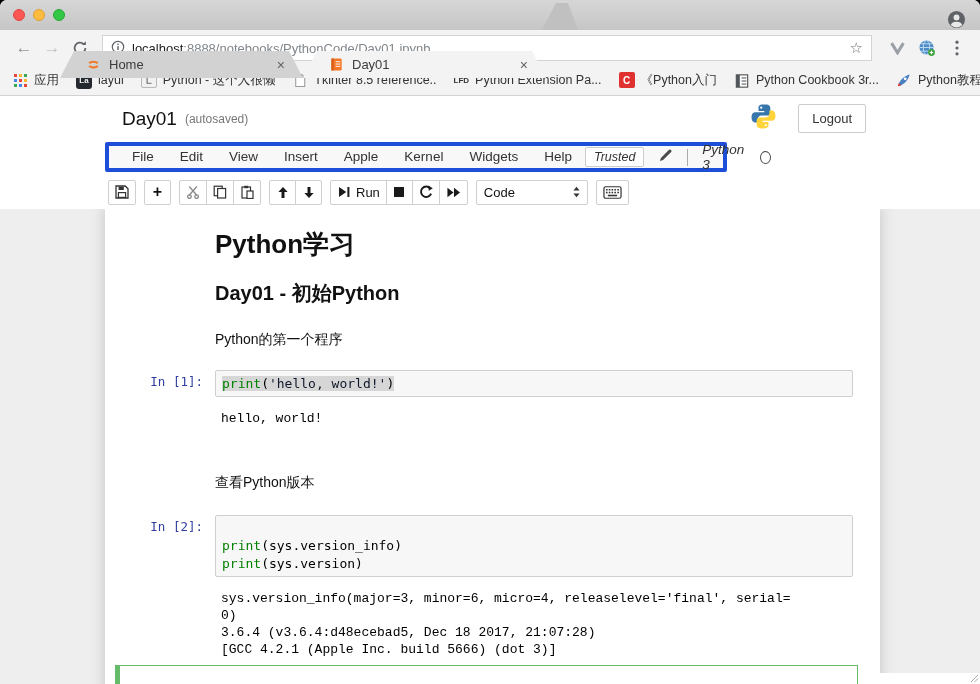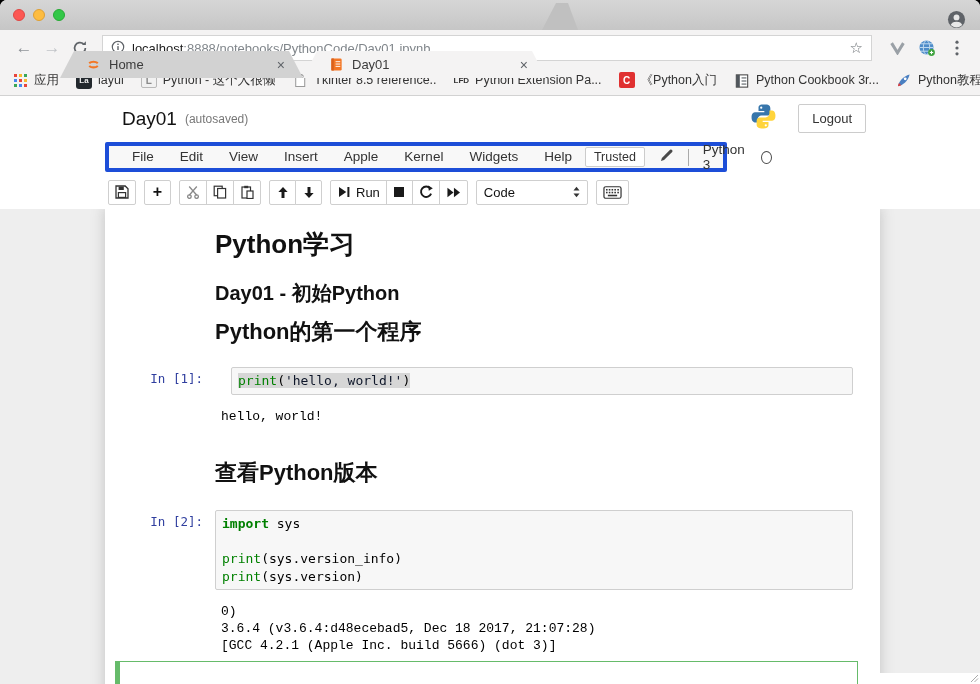--- a/index.html
+++ b/index.html
@@ -55,21 +55,21 @@
   .autosave { margin-left:8px; font-size:12px; color:#777; }
   .hdr-right { margin-left:auto; display:flex; align-items:center; gap:21px; }
   .logout { background:#fff; border:1px solid #ccc; border-radius:2px; padding:6px 13px; font-size:13px; color:#333; }
 
   
   .menurow { background:#fff; padding:1px 0 3px; }
   .menubar { margin-left:105px; width:622px; height:30px; background:#f8f8f8; border:4px solid #1d4ed8;
              border-radius:2px; display:flex; align-items:center; }
   .menus { display:flex; padding-left:10px; }
   .menu-item { padding:0 13px; font-size:13.5px; color:#333; line-height:28px; }
-  .mb-right { margin-left:auto; display:flex; align-items:center; gap:14px; padding-right:8px; }
+  .mb-right { margin-left:auto; display:flex; align-items:center; gap:14px; padding-right:8px;font-style:italic; }
   .trusted { background:#fff; border:1px solid #ccc; border-radius:2px; padding:2px 8px; font-size:12.5px; color:#333; }
   .vdiv { width:1px; height:17px; background:#aaa; }
   .kernel-name { font-size:13.5px; color:#333; }
   .kernel-circle { width:13px; height:13px; border:1.6px solid #4a4a4a; border-radius:50%; }
 
   
   .toolbar { background:#fff; height:34px; display:flex; align-items:center; padding-left:108px; gap:8px; }
   .btn-group { display:flex; }
   .tbtn { min-width:27px; height:25px; background:#fff; border:1px solid #cfcfcf; border-radius:2px;
           display:flex; align-items:center; justify-content:center; padding:0 6px; }
@@ -84,22 +84,22 @@
   
   .nb-area { position:relative; height:475px; background:#eee; overflow:hidden; }
   .nb-container { margin-left:105px; width:775px; min-height:100%; background:#fff;
                   box-shadow:0 0 12px 1px rgba(87,87,87,.25); padding:16px 0 0; }
   .cell { display:flex; margin:0 22px 0 10px; padding:5px; }
   .prompt { width:95px; min-width:95px; text-align:right; padding:4px 12px 0 0;
             font-family:"DejaVu Sans Mono","Liberation Mono",monospace; font-size:12.5px; color:#303F9F; }
   .md-body { flex:1; color:#111; }
   .md-body h1 { font-size:26px; font-weight:bold; line-height:1.15; }
   .md-body h2 { font-size:20px; font-weight:bold; line-height:1.15; margin-top:12px; }
-  .md-body h3 { font-size:22px; font-weight:bold; line-height:1.2; margin-top:4px; }
-  .cell.c1 { margin-top:12px;gap:16px; }
+  .md-body h3 { font-size:14px; font-weight:normal; line-height:1.2; margin-top:16px; }
+  .cell.c1 { margin-top:12px; }
   .cell.md2h { margin-top:22px; }
   .cell.c2 { margin-top:14px; }
   .input-area { flex:1; background:#f7f7f7; border:1px solid #cfcfcf; border-radius:2px; padding:4px 6px;
                 font-family:"DejaVu Sans Mono","Liberation Mono",monospace; font-size:13px; line-height:17.5px; color:#000; }
   .outrow { display:flex; margin:0 22px 0 10px; padding:0 5px; }
   .outrow .prompt { visibility:hidden; padding-top:8px; }
   .out-text { flex:1; padding:8px 6px 4px; font-family:Liberation Mono, monospace;
               font-size:13px; line-height:17px; color:#000; white-space:pre-wrap; }
   .kw { color:#008000; font-weight:bold; }
   .fn { color:#008000; }
@@ -451,29 +451,28 @@
       <div class="cell md2h">
         <div class="prompt"></div>
         <div class="md-body">
             <h3>查看Python版本</h3>
           </div>
       </div>
 
       <div class="cell c2">
         <div class="prompt">In [2]:</div>
         <div class="input-area">
-            <div><span class="kw">import</span><span> sys</span></div>
             <div>&nbsp;</div>
             <div><span class="fn">print</span><span>(sys.version_info)</span></div>
             <div><span class="fn">print</span><span>(sys.version)</span></div>
           </div>
       </div>
       <div class="outrow">
         <div class="prompt"></div>
-        <div class="out-text"><div>0)</div><div>3.6.4 (v3.6.4:d48ecebad5, Dec 18 2017, 21:07:28)</div><div>[GCC 4.2.1 (Apple Inc. build 5666) (dot 3)]</div></div>
+        <div class="out-text"><div>sys.version_info(major=3, minor=6, micro=4, releaselevel='final', serial=</div><div>0)</div><div>3.6.4 (v3.6.4:d48ecebad5, Dec 18 2017, 21:07:28)</div><div>[GCC 4.2.1 (Apple Inc. build 5666) (dot 3)]</div></div>
       </div>
 
       <div class="cell edit">
         <span class="leftbar"></span>
 
       </div>
 
     </div>
     <div class="scroll-corner">
       <svg class="grip" width="9" height="9" viewBox="0 0 9 9">

